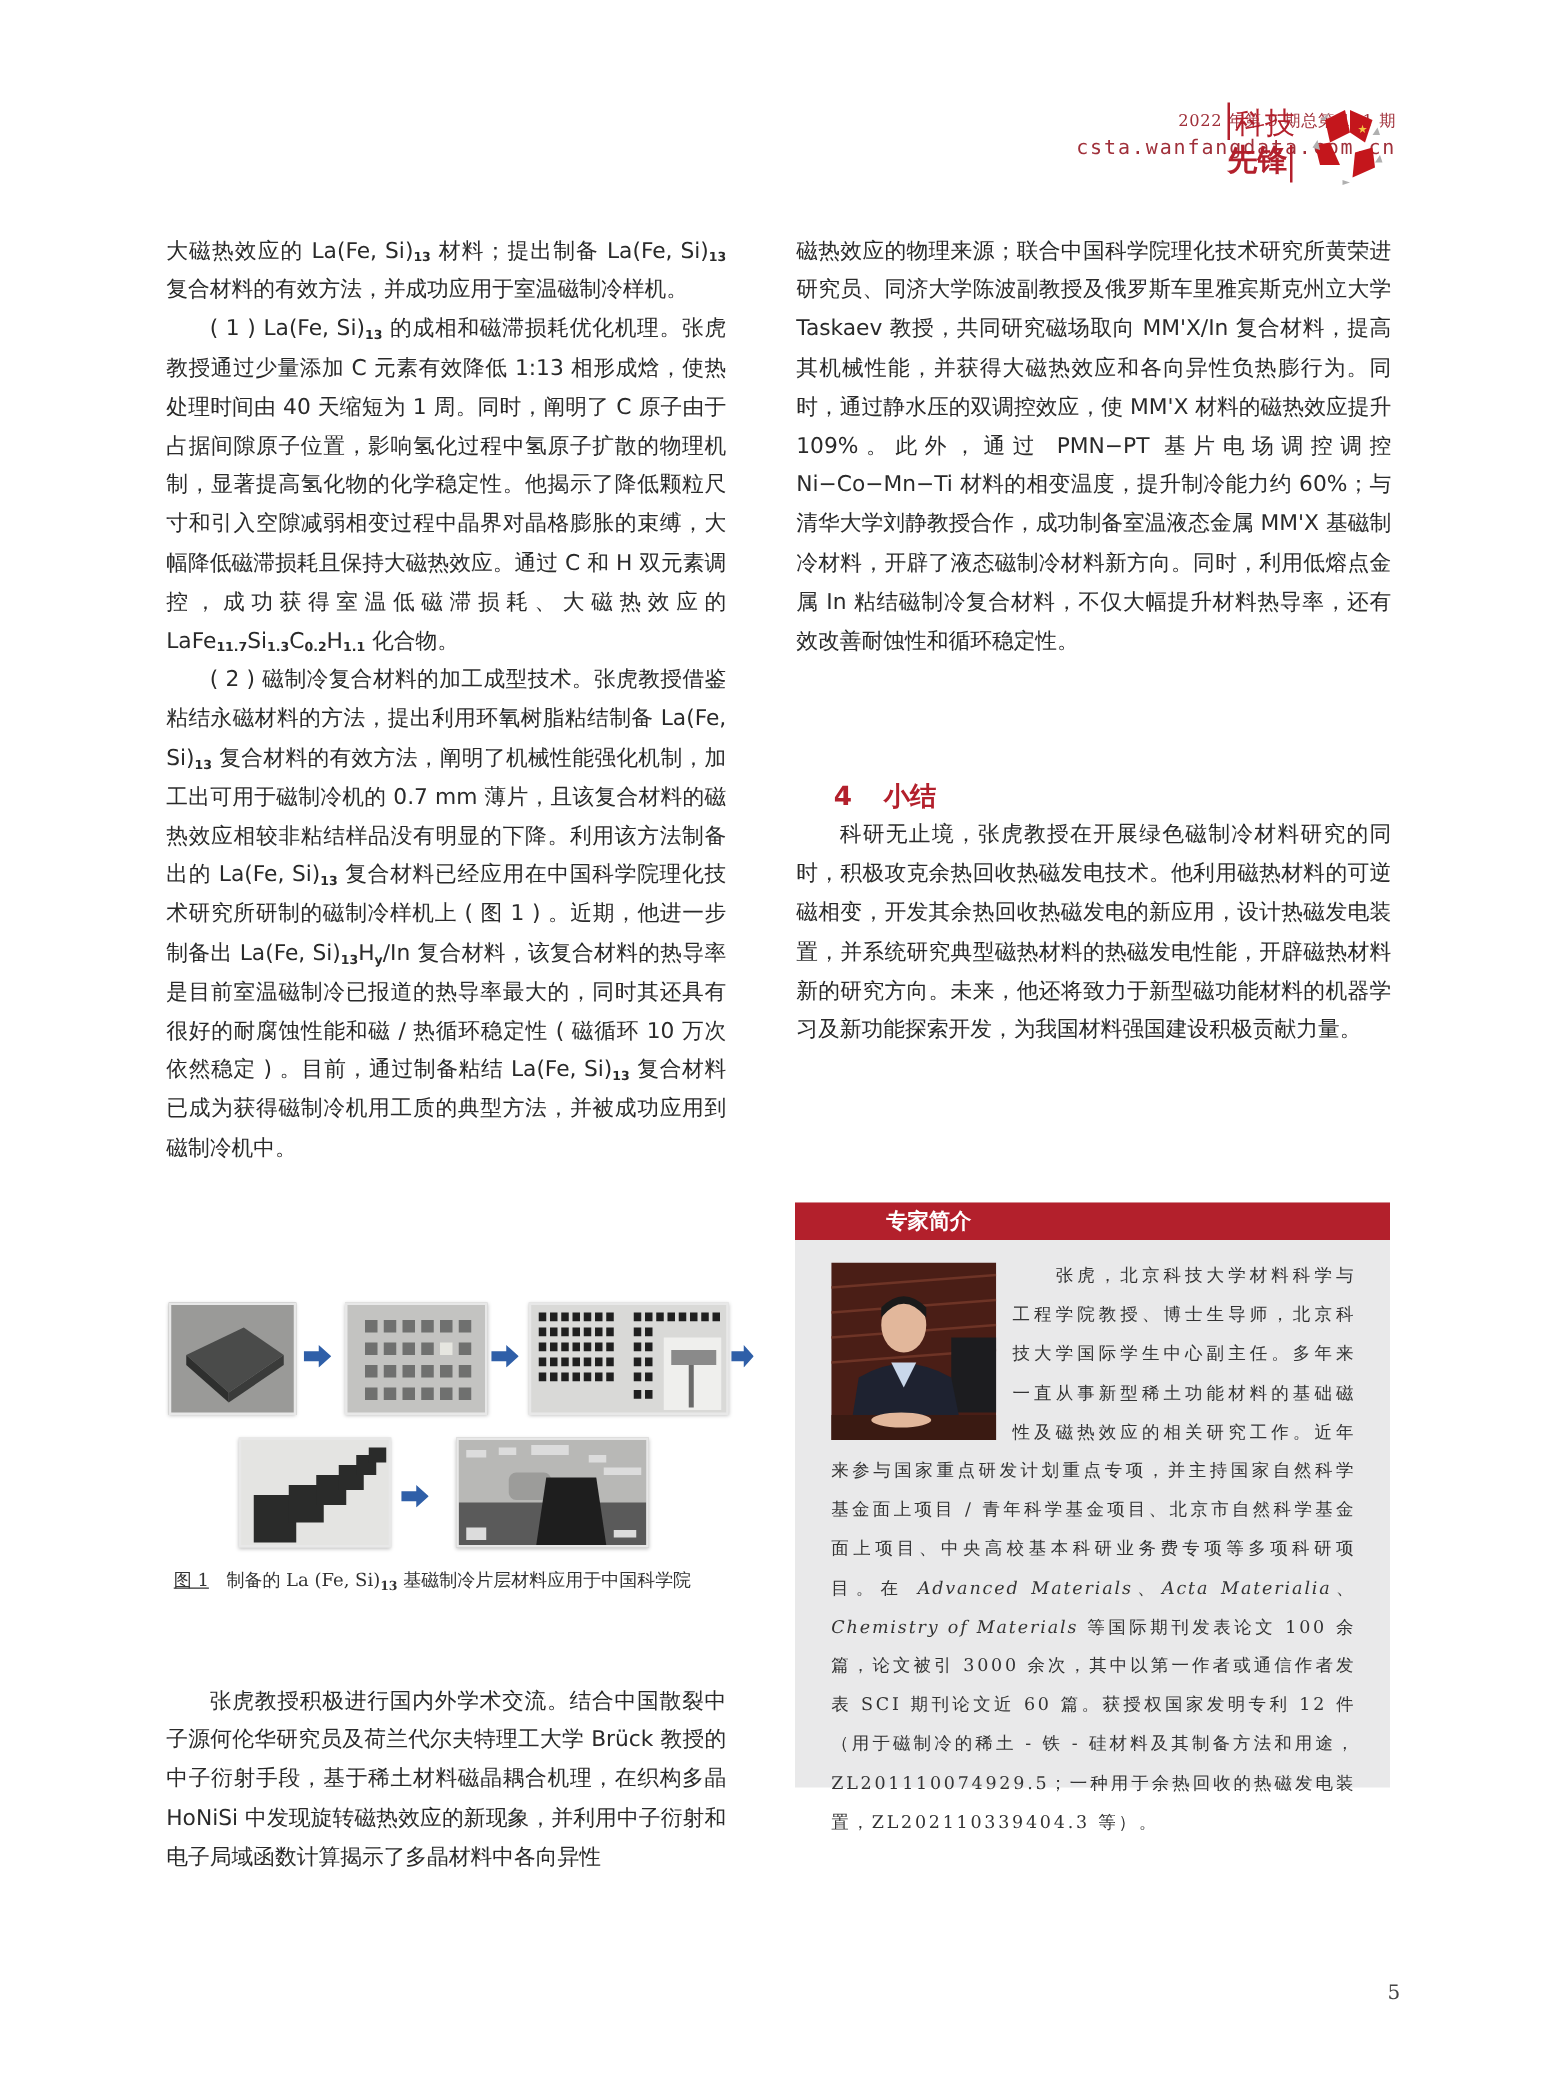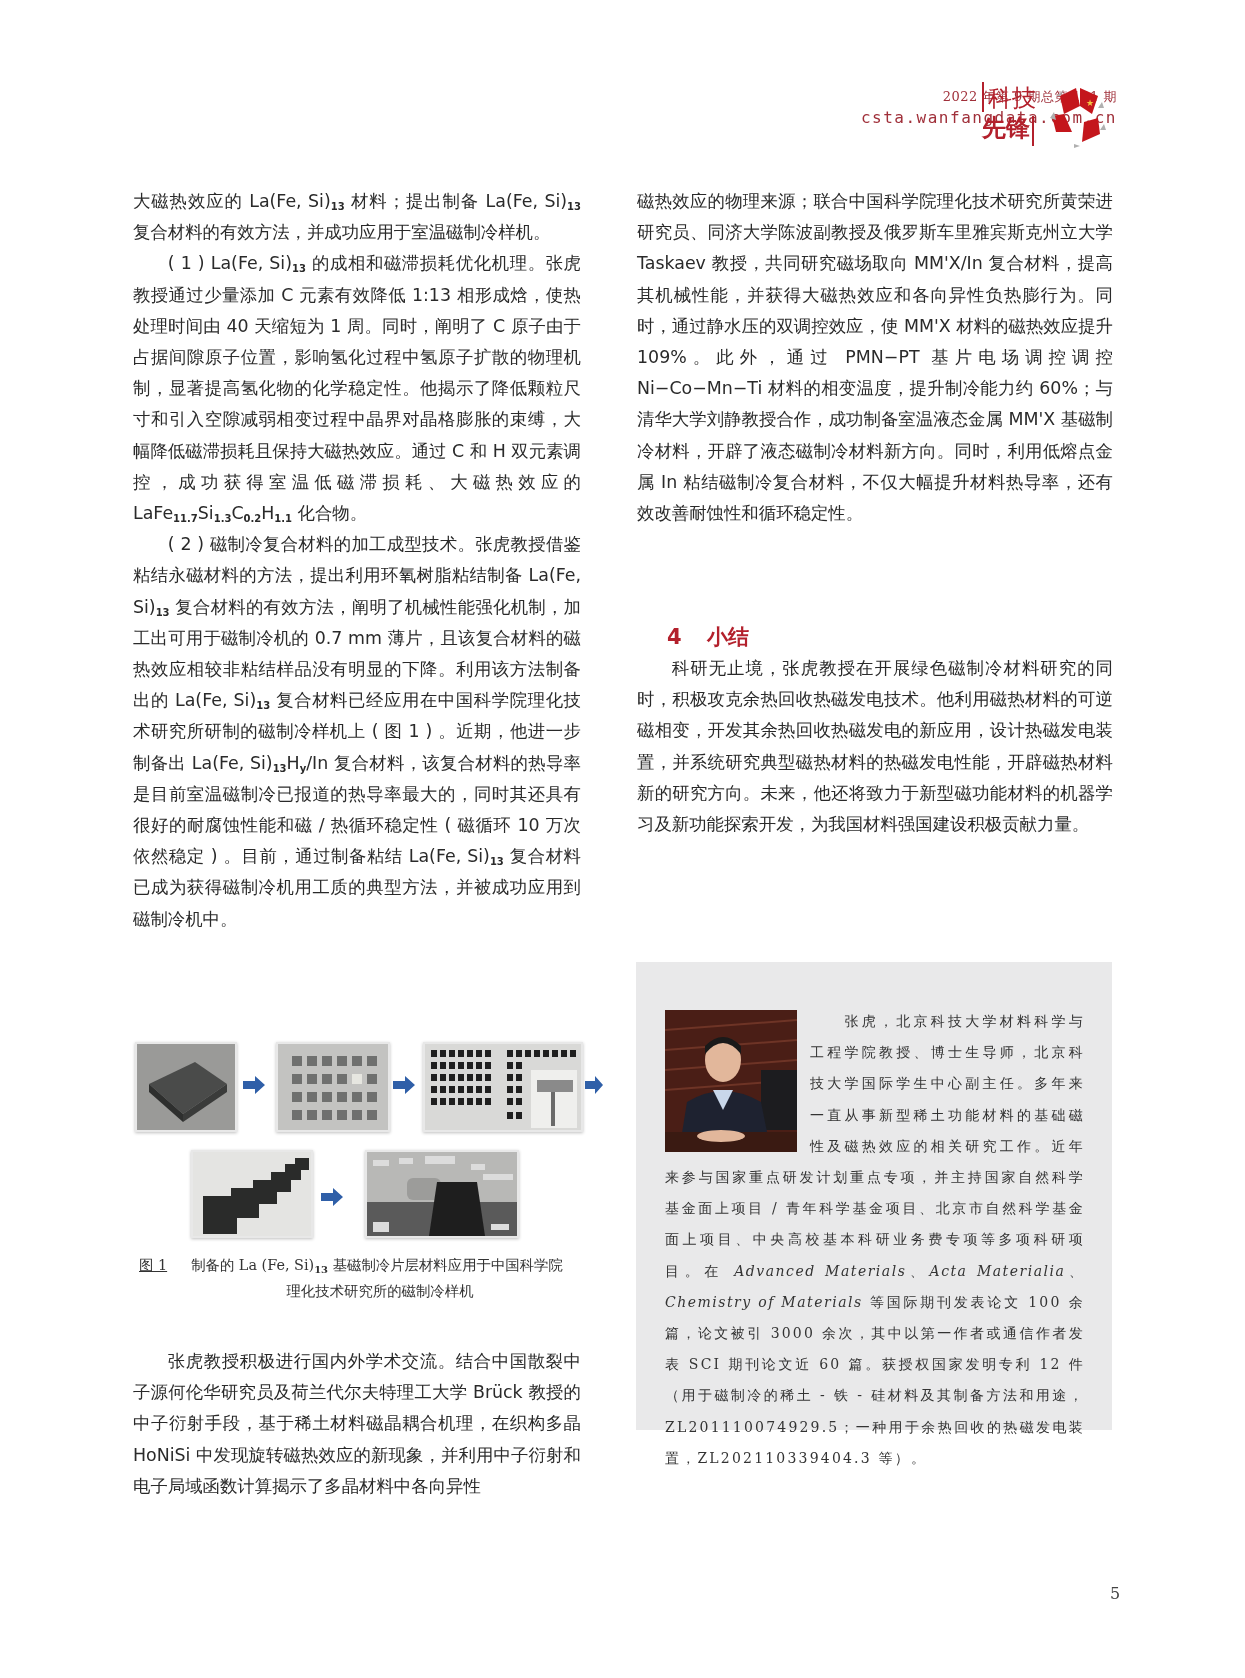--- a/index.html
+++ b/index.html
@@ -29,21 +29,21 @@
   .h-section { color: #b3202c; font-weight: bold; font-size: 21px; line-height: 32px; margin: 0; padding-left: 30px; }
   .h-section .num { display: inline-block; width: 40px; }
 
   
   .figure { position: absolute; left: 133px; top: 1038px; width: 470px; height: 198px; }
   .photo { position: absolute; border: 2px solid #e8e8e8; box-shadow: 0 1px 3px rgba(0,0,0,0.25); }
   .arrow { position: absolute; width: 22px; height: 18px; }
   .caption { position: absolute; left: 133px; top: 1252px; width: 480px; font-family: "DejaVu Serif", "Liberation Serif", serif; font-size: 14.4px; line-height: 26px; color: #333; }
   .caption .row1 { padding-left: 6px; }
   .caption .row2 { text-align: center; padding-left: 14px; }
-  .caption .label { margin-right: 24px; text-decoration: underline; }
+  .caption .label { margin-right: 14px; text-decoration: underline; }
 
   
   .expert { position: absolute; left: 636px; top: 962px; width: 476px; height: 468px; background: #e9e9ea; }
   .expert-head { height: 30px; background: #b3202c; color: #fff; font-weight: bold; font-size: 17px; line-height: 30px; padding-left: 73px; }
   .portrait { position: absolute; left: 29px; top: 48px; width: 132px; height: 142px; }
   .expert-text { position: absolute; left: 29px; top: 44px; width: 420px; font-family: "DejaVu Serif", "Liberation Serif", serif; font-size: 14px; line-height: 31.2px; letter-spacing: 2.2px; color: #333; text-align: justify; }
   .expert-text .float-spacer { float: left; width: 145px; height: 156px; }
   .expert-text .ital { font-style: italic; letter-spacing: 1.5px; }
 
   .page-num { position: absolute; left: 1110px; top: 1584px; font-family: "DejaVu Serif", "Liberation Serif", serif; font-size: 16px; color: #444; }
@@ -232,36 +232,36 @@
         <rect x="116" y="22" width="30" height="6" fill="#dcdcdc"></rect>
         <rect x="6" y="70" width="16" height="10" fill="#dcdcdc"></rect>
         <rect x="124" y="72" width="18" height="6" fill="#dcdcdc"></rect>
     </svg>
   </div>
 </div>
 <div class="caption">
   <div class="row1">
     <span class="label">图 1</span><span>制备的 La (Fe, Si)</span><sub>13</sub><span> 基磁制冷片层材料应用于中国科学院</span>
   </div>
-  <div class="row2">理化技术研究所的磁制冷样机</div>
 </div>
 
 <div class="col col-left" style="top:1346px;">
   <p class="indent">张虎教授积极进行国内外学术交流。结合中国散裂中子源何伦华研究员及荷兰代尔夫特理工大学 Brück 教授的中子衍射手段，基于稀土材料磁晶耦合机理，在织构多晶 HoNiSi 中发现旋转磁热效应的新现象，并利用中子衍射和电子局域函数计算揭示了多晶材料中各向异性</p>
 </div>
 
 <div class="col col-right">
   <p>磁热效应的物理来源；联合中国科学院理化技术研究所黄荣进研究员、同济大学陈波副教授及俄罗斯车里雅宾斯克州立大学 Taskaev 教授，共同研究磁场取向 MM'X/In 复合材料，提高其机械性能，并获得大磁热效应和各向异性负热膨行为。同时，通过静水压的双调控效应，使 MM'X 材料的磁热效应提升 109%。此外，通过 PMN−PT 基片电场调控调控 Ni−Co−Mn−Ti 材料的相变温度，提升制冷能力约 60%；与清华大学刘静教授合作，成功制备室温液态金属 MM'X 基磁制冷材料，开辟了液态磁制冷材料新方向。同时，利用低熔点金属 In 粘结磁制冷复合材料，不仅大幅提升材料热导率，还有效改善耐蚀性和循环稳定性。</p>
 </div>
 <div class="col col-right" style="top:621px;">
   <h2 class="h-section"><span class="num">4</span><span>小结</span></h2>
   <p class="indent">科研无止境，张虎教授在开展绿色磁制冷材料研究的同时，积极攻克余热回收热磁发电技术。他利用磁热材料的可逆磁相变，开发其余热回收热磁发电的新应用，设计热磁发电装置，并系统研究典型磁热材料的热磁发电性能，开辟磁热材料新的研究方向。未来，他还将致力于新型磁功能材料的机器学习及新功能探索开发，为我国材料强国建设积极贡献力量。</p>
 </div>
 
 <div class="expert">
+  <div class="expert-head">专家简介</div>
   <div class="portrait">
     <svg width="132" height="142" viewBox="0 0 132 142">
       <rect width="132" height="142" fill="#4a1e16"></rect>
       <g stroke="#6e3426" stroke-width="2">
           <line x1="0" y1="20" x2="132" y2="10"></line>
           <line x1="0" y1="40" x2="132" y2="30"></line>
           <line x1="0" y1="60" x2="132" y2="50"></line>
           <line x1="0" y1="80" x2="132" y2="70"></line>
         </g>
       <rect x="96" y="60" width="36" height="60" fill="#1c1c1f"></rect>

